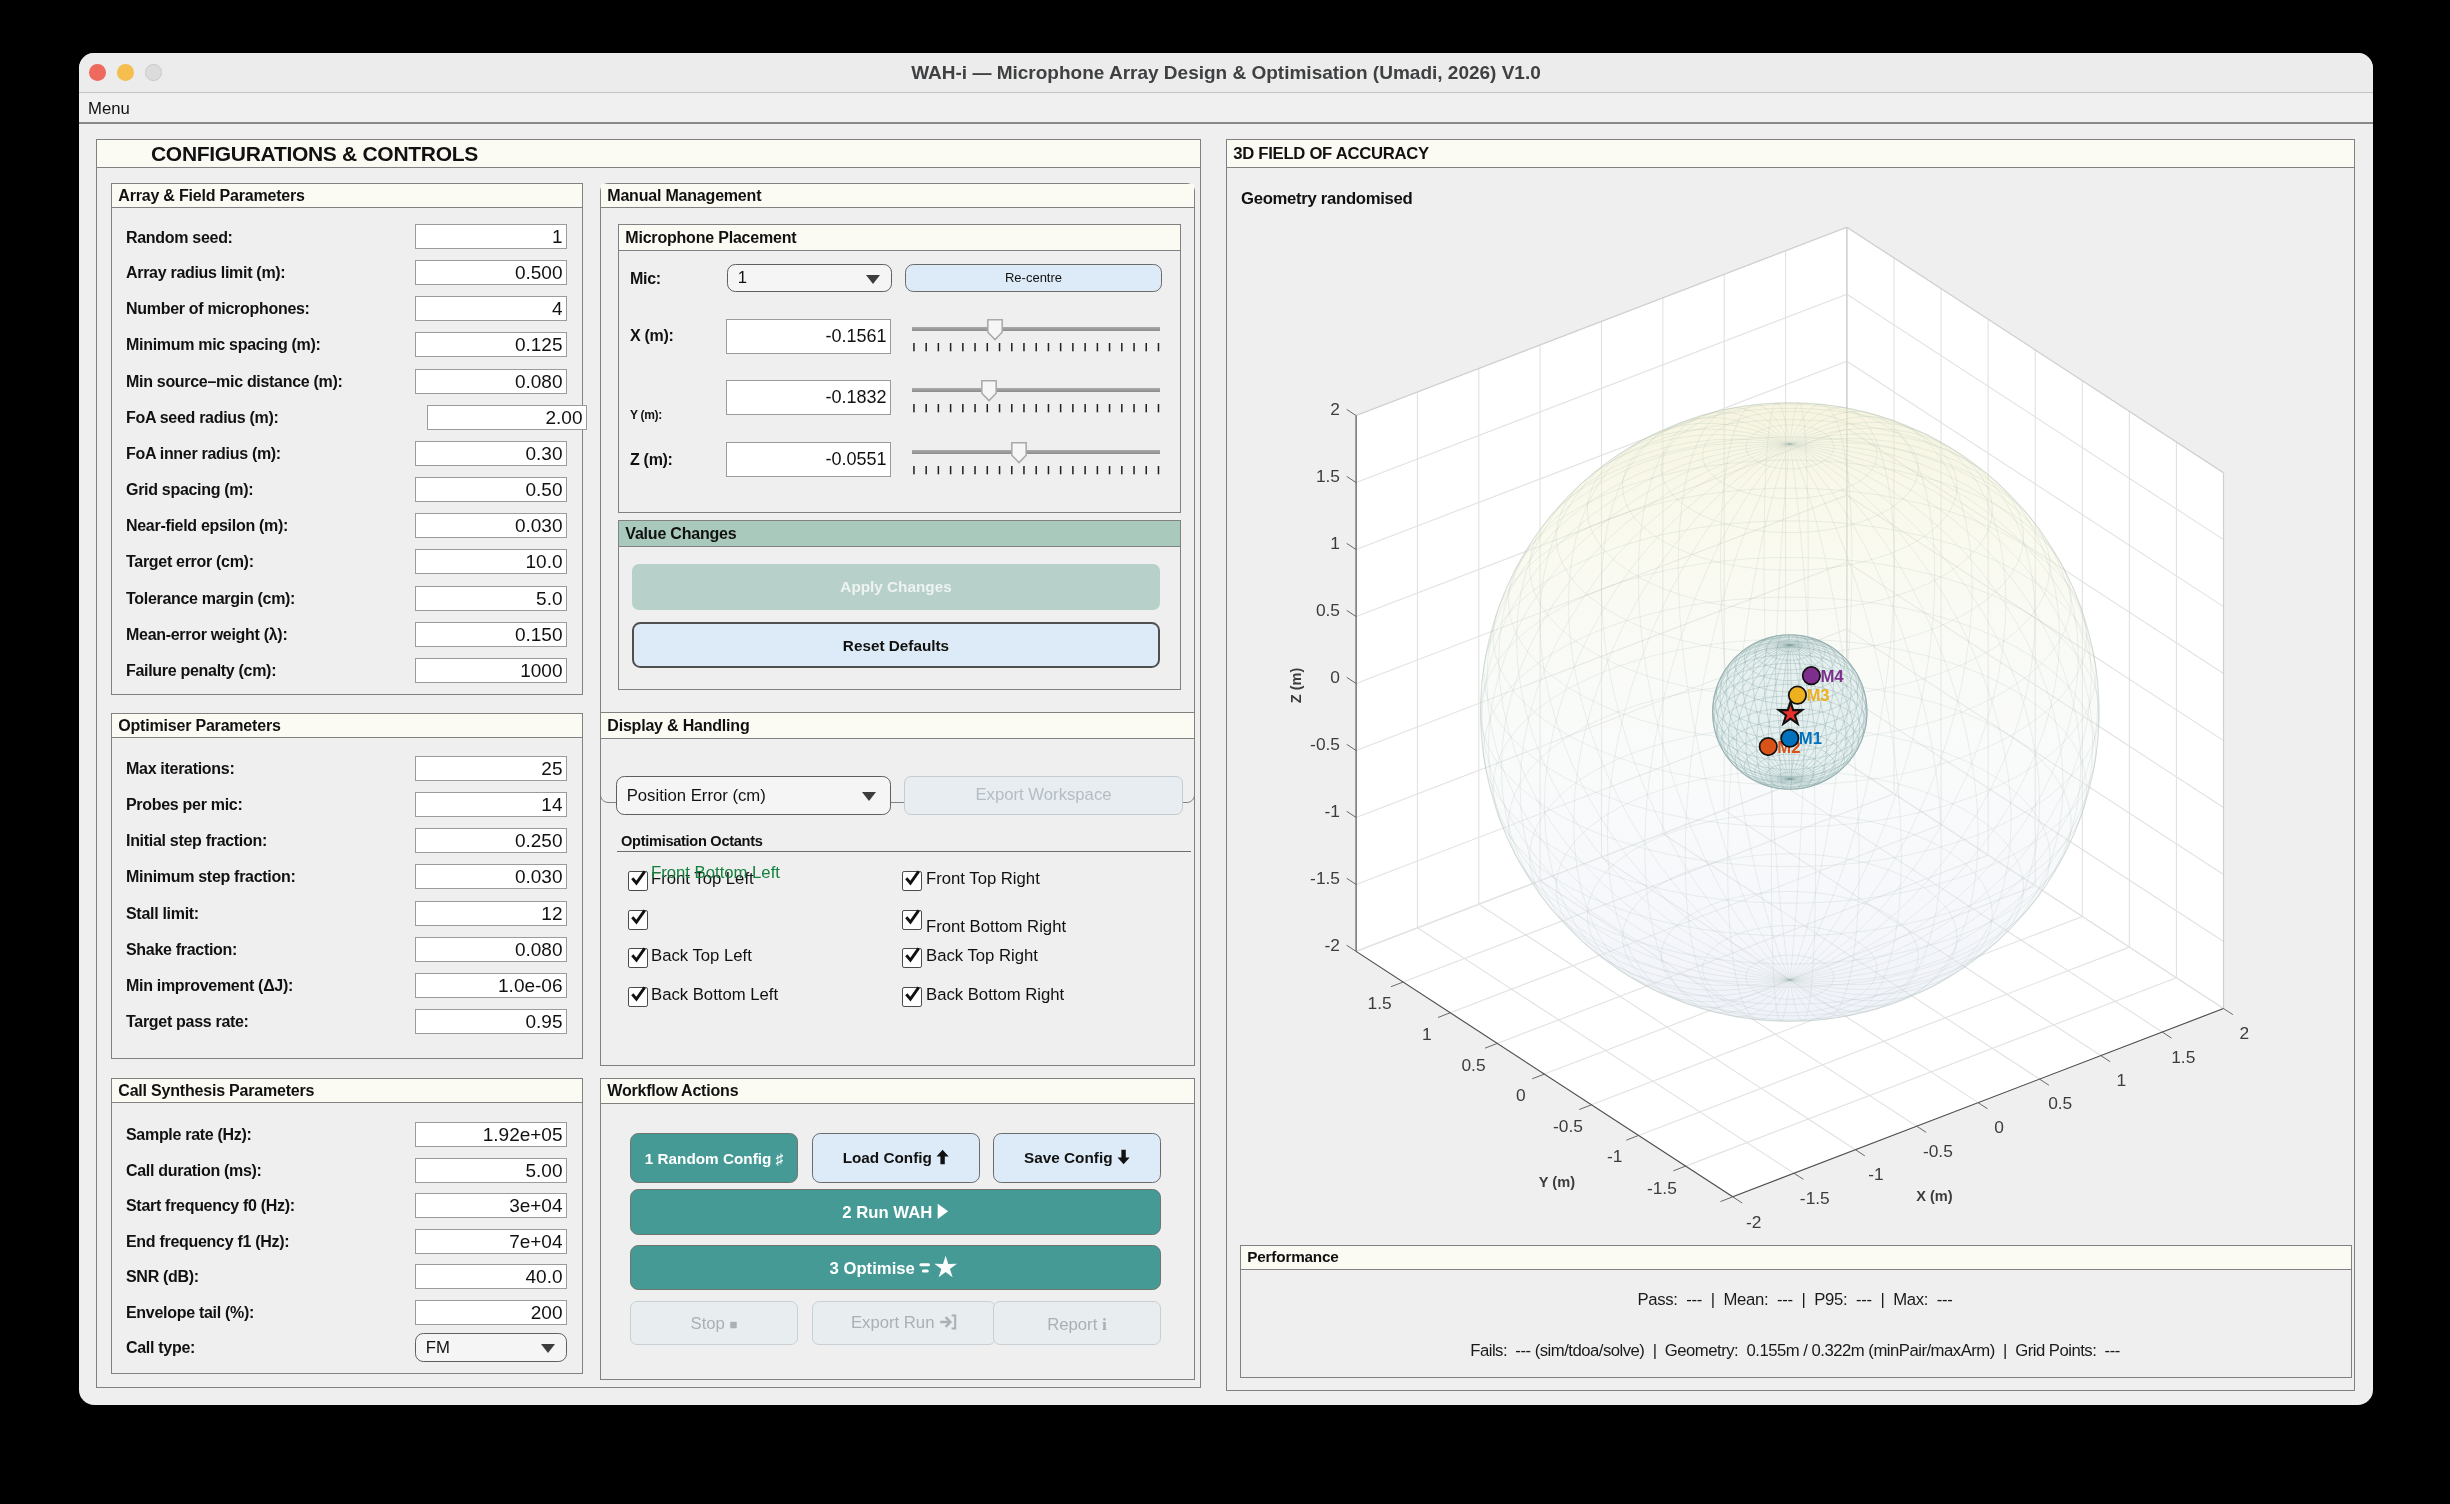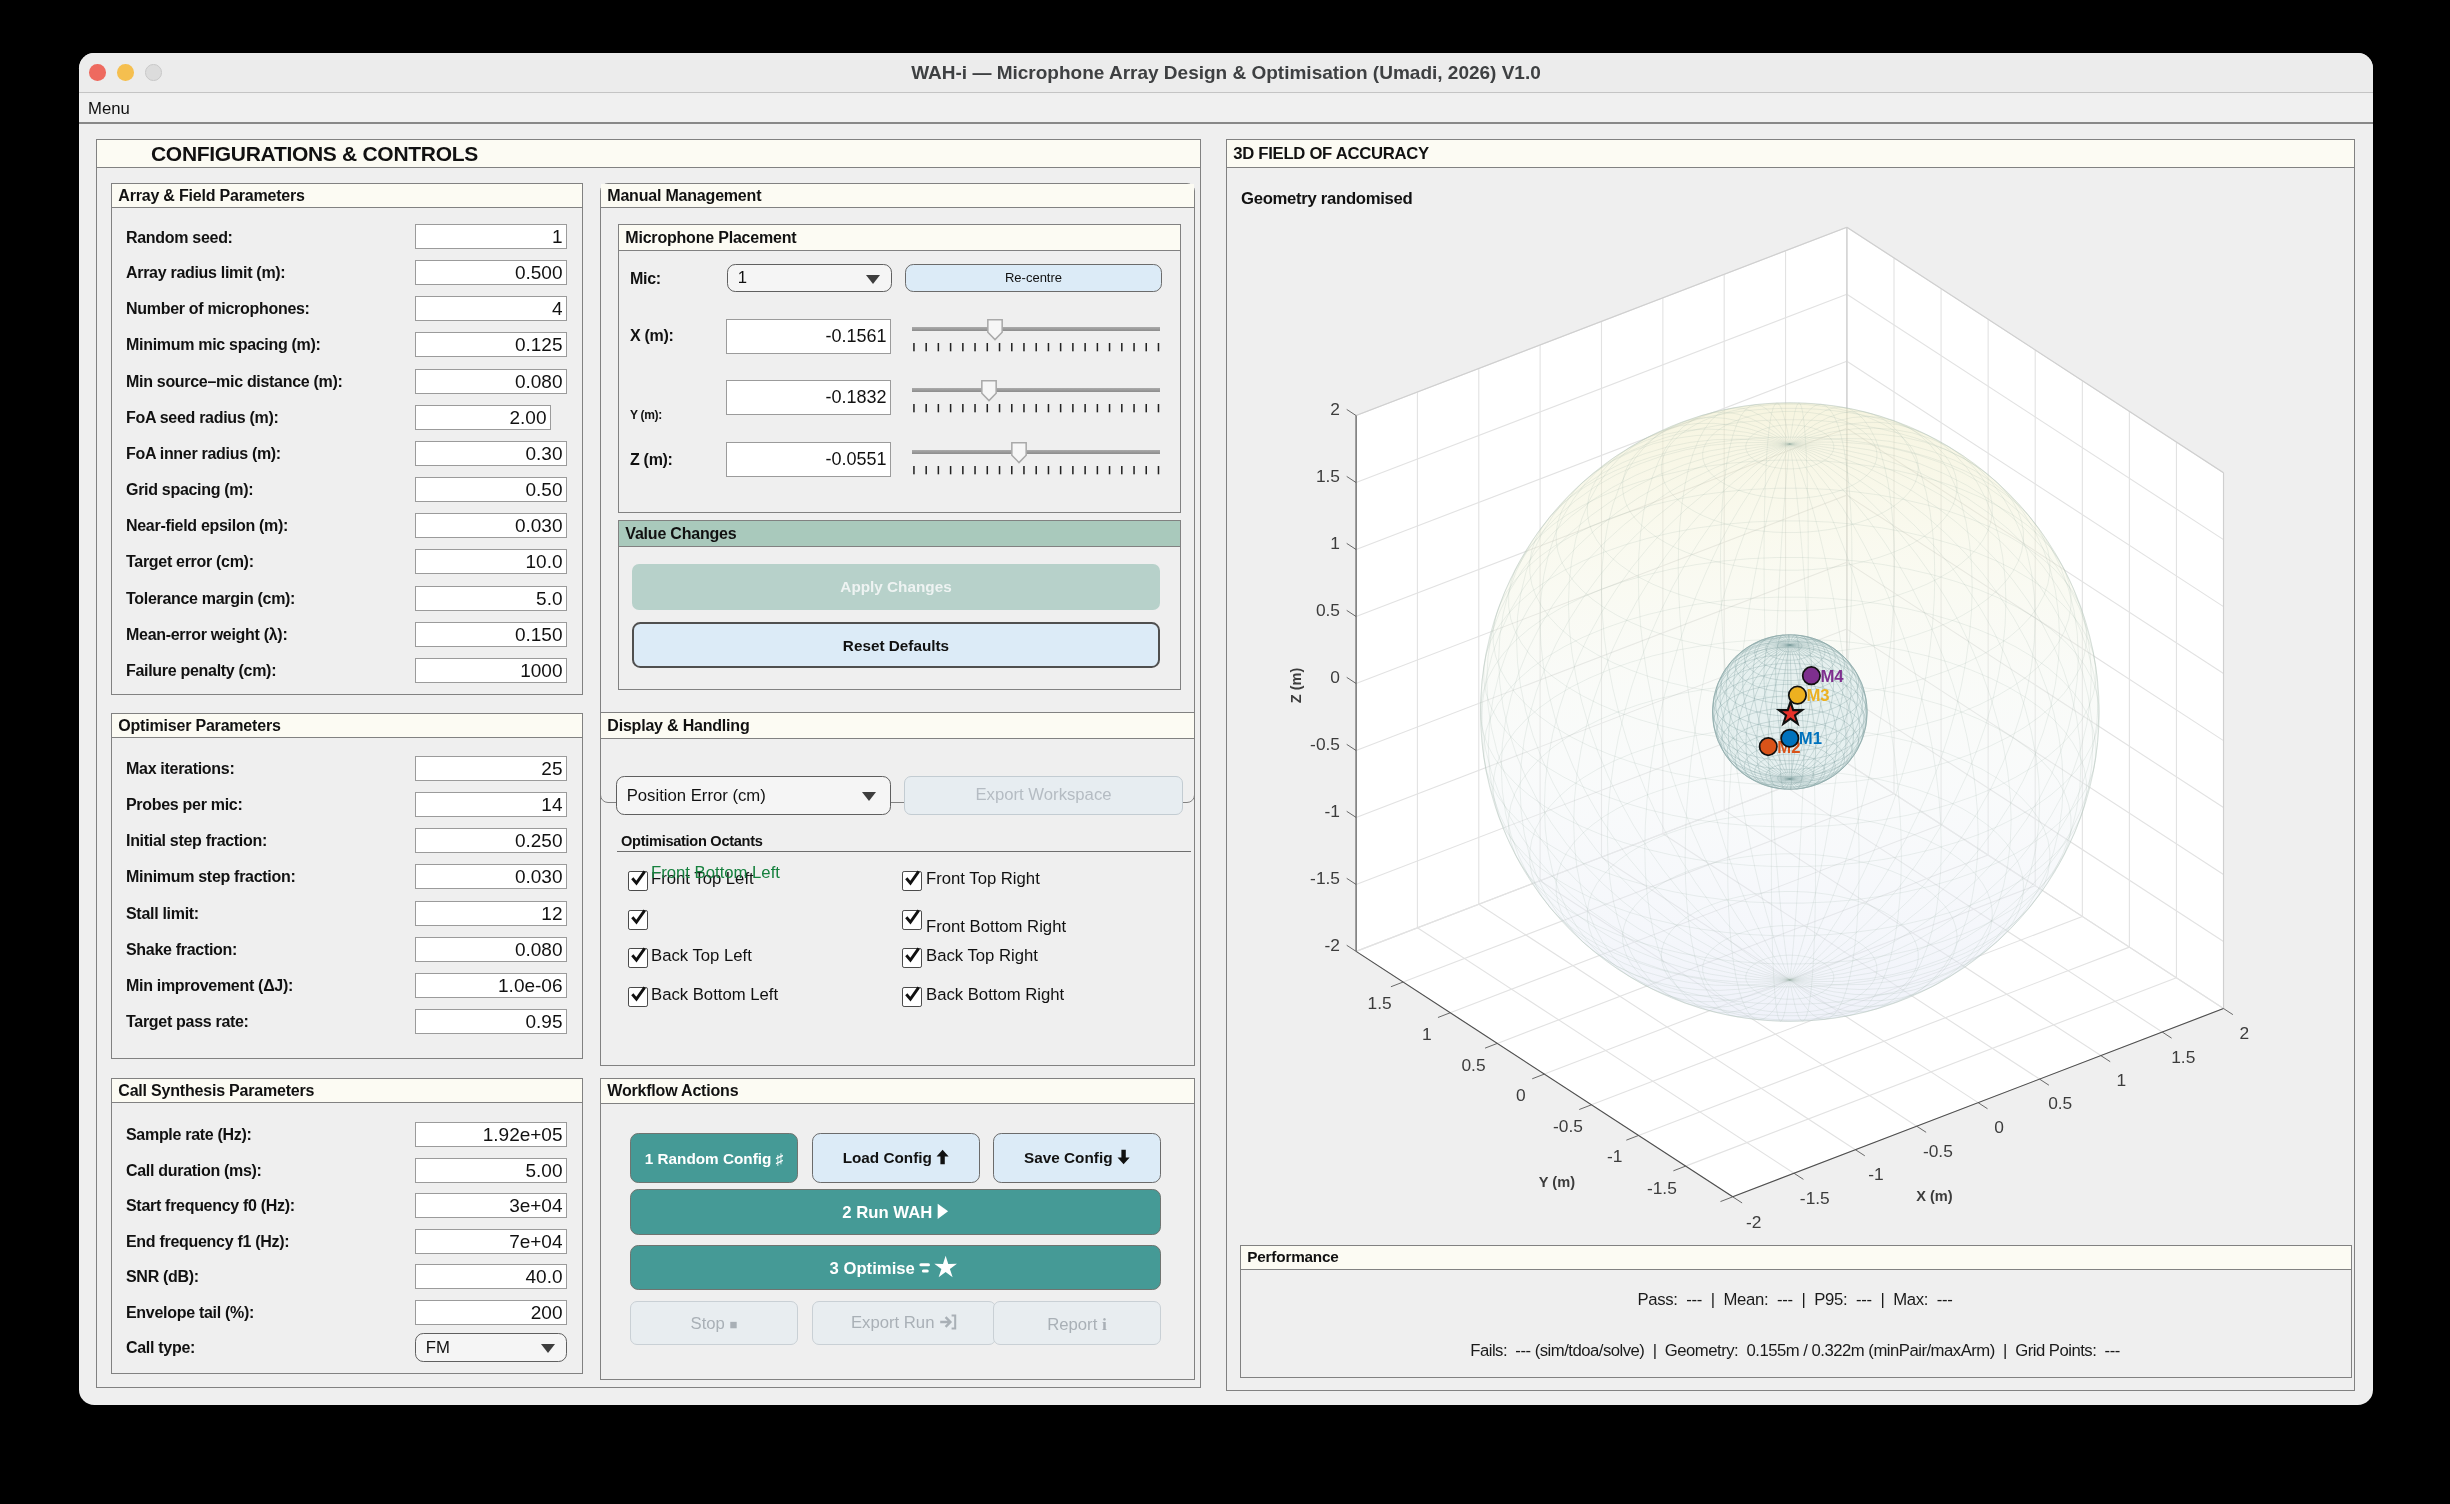--- a/index.html
+++ b/index.html
@@ -48,21 +48,21 @@
     <div class="inp" style="left:336px;top:171px;width:152px;height:25px;line-height:23px;font-size:19px;">1</div>
     <div class="lab" style="left:47px;top:207px;font-size:16px;">Array radius limit (m):</div>
     <div class="inp" style="left:336px;top:207px;width:152px;height:25px;line-height:23px;font-size:19px;">0.500</div>
     <div class="lab" style="left:47px;top:243px;font-size:16px;">Number of microphones:</div>
     <div class="inp" style="left:336px;top:243px;width:152px;height:25px;line-height:23px;font-size:19px;">4</div>
     <div class="lab" style="left:47px;top:279px;font-size:16px;">Minimum mic spacing (m):</div>
     <div class="inp" style="left:336px;top:279px;width:152px;height:25px;line-height:23px;font-size:19px;">0.125</div>
     <div class="lab" style="left:47px;top:316px;font-size:16px;">Min source–mic distance (m):</div>
     <div class="inp" style="left:336px;top:316px;width:152px;height:25px;line-height:23px;font-size:19px;">0.080</div>
     <div class="lab" style="left:47px;top:352px;font-size:16px;">FoA seed radius (m):</div>
-    <div class="inp" style="left:336px;top:352px;width:136px;height:25px;line-height:23px;font-size:19px;text-align:right;">2.00</div>
+    <div class="inp" style="left:348px;top:352px;width:160px;height:25px;line-height:23px;font-size:19px;text-align:right;">2.00</div>
     <div class="lab" style="left:47px;top:388px;font-size:16px;">FoA inner radius (m):</div>
     <div class="inp" style="left:336px;top:388px;width:152px;height:25px;line-height:23px;font-size:19px;">0.30</div>
     <div class="lab" style="left:47px;top:424px;font-size:16px;">Grid spacing (m):</div>
     <div class="inp" style="left:336px;top:424px;width:152px;height:25px;line-height:23px;font-size:19px;">0.50</div>
     <div class="lab" style="left:47px;top:460px;font-size:16px;">Near-field epsilon (m):</div>
     <div class="inp" style="left:336px;top:460px;width:152px;height:25px;line-height:23px;font-size:19px;">0.030</div>
     <div class="lab" style="left:47px;top:496px;font-size:16px;">Target error (cm):</div>
     <div class="inp" style="left:336px;top:496px;width:152px;height:25px;line-height:23px;font-size:19px;">10.0</div>
     <div class="lab" style="left:47px;top:533px;font-size:16px;">Tolerance margin (cm):</div>
     <div class="inp" style="left:336px;top:533px;width:152px;height:25px;line-height:23px;font-size:19px;">5.0</div>

